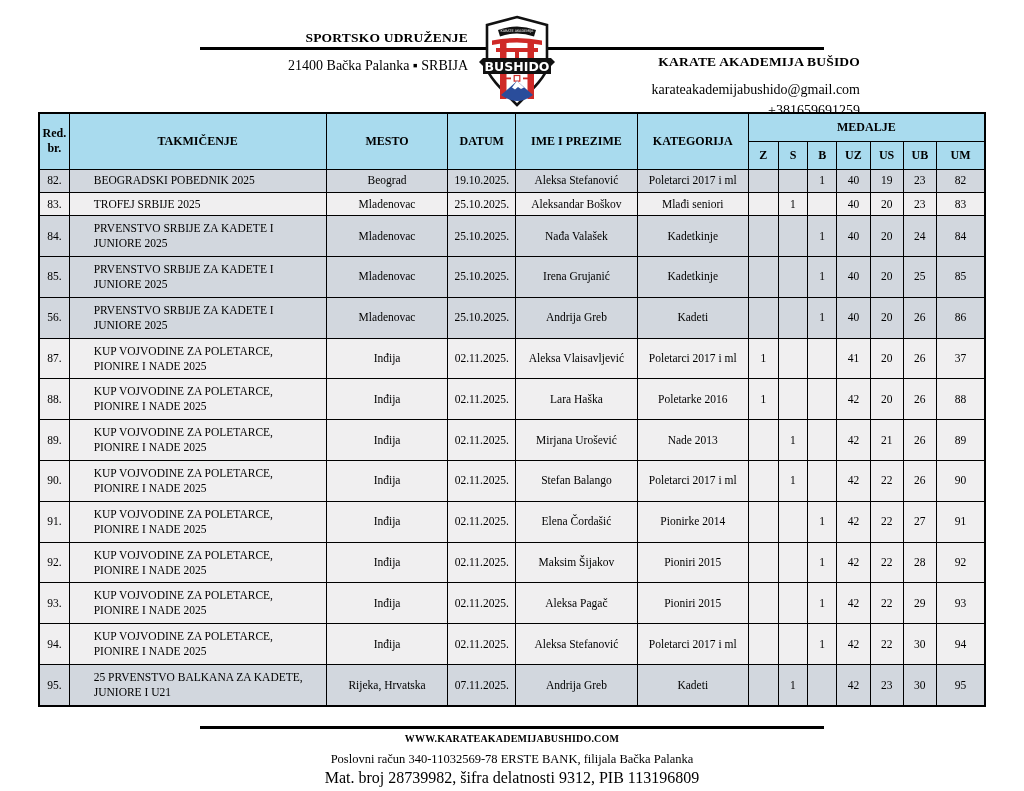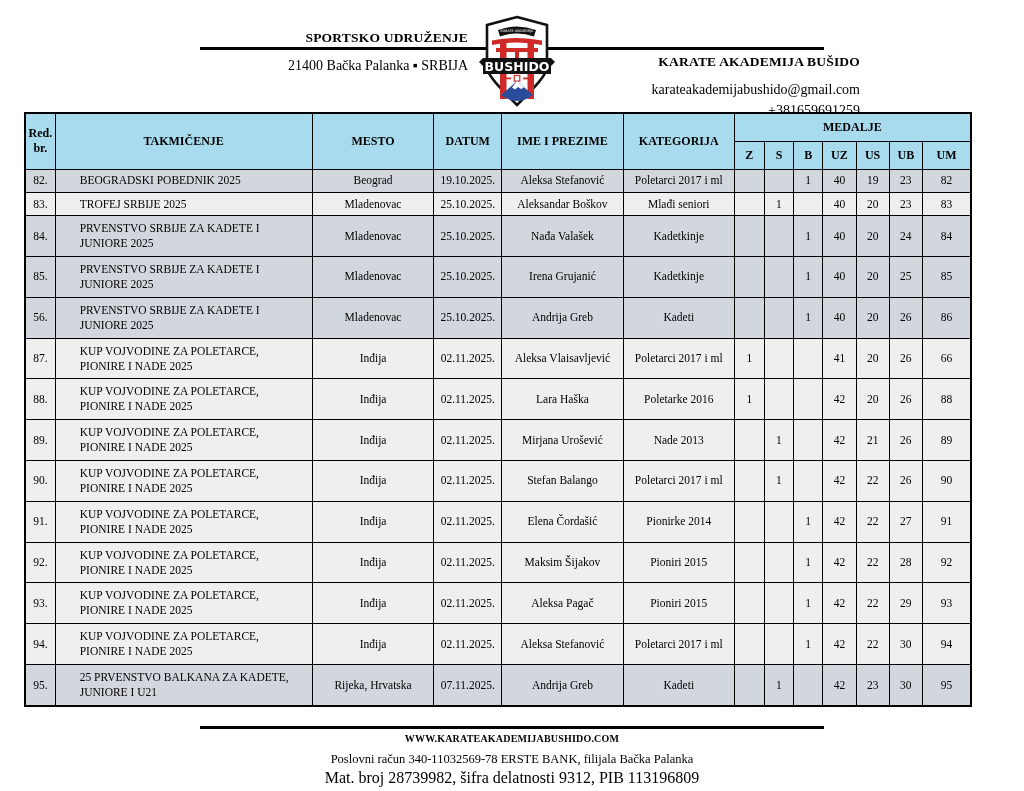--- a/index.html
+++ b/index.html
@@ -12,21 +12,21 @@
   
   .rule { position:absolute; background:#000; height:2.5px; }
   .rule-top { left:200px; top:47px; width:624px; }
   .rule-bottom { left:200px; top:726px; width:624px; }
   .hdr-left { position:absolute; left:166px; top:30px; width:302px; text-align:right; }
   .hdr-right { position:absolute; left:560px; top:30px; width:300px; text-align:right;margin-top:24px; }
   .hdr-title { font-weight:bold; font-size:13.5px; letter-spacing:0.2px; }
   .hdr-lines { margin-top:9px; font-size:14px; line-height:1.5; }
   .logo-wrap { position:absolute; left:477px; top:15px; width:80px; height:94px; z-index:3; }
   
-  .results { position:absolute; left:24px; top:112px; }
+  .results { position:absolute; left:38px; top:112px; }
   table {
     border-collapse:collapse; table-layout:fixed; width:948px; height:595px;
     font-size:11.5px;
   }
   th, td { border:1.6px solid #000; vertical-align:middle; overflow:hidden; }
   table { border:2.5px solid #000; }
   thead th {
     background:#a9dbee; font-weight:bold; font-size:12px; text-align:center;
     padding:1px 2px; line-height:1.25;
   }
@@ -211,21 +211,21 @@
             <td>Inđija</td>
             <td>02.11.2025.</td>
             <td>Aleksa Vlaisavljević</td>
             <td>Poletarci 2017 i ml</td>
             <td>1</td>
             <td></td>
             <td></td>
             <td>41</td>
             <td>20</td>
             <td>26</td>
-            <td>66</td>
+            <td>37</td>
           </tr>
           <tr class="row-light">
             <td>88.</td>
             <td class="cell-takm">KUP VOJVODINE ZA POLETARCE, PIONIRE I NADE 2025</td>
             <td>Inđija</td>
             <td>02.11.2025.</td>
             <td>Lara Haška</td>
             <td>Poletarke 2016</td>
             <td>1</td>
             <td></td>

